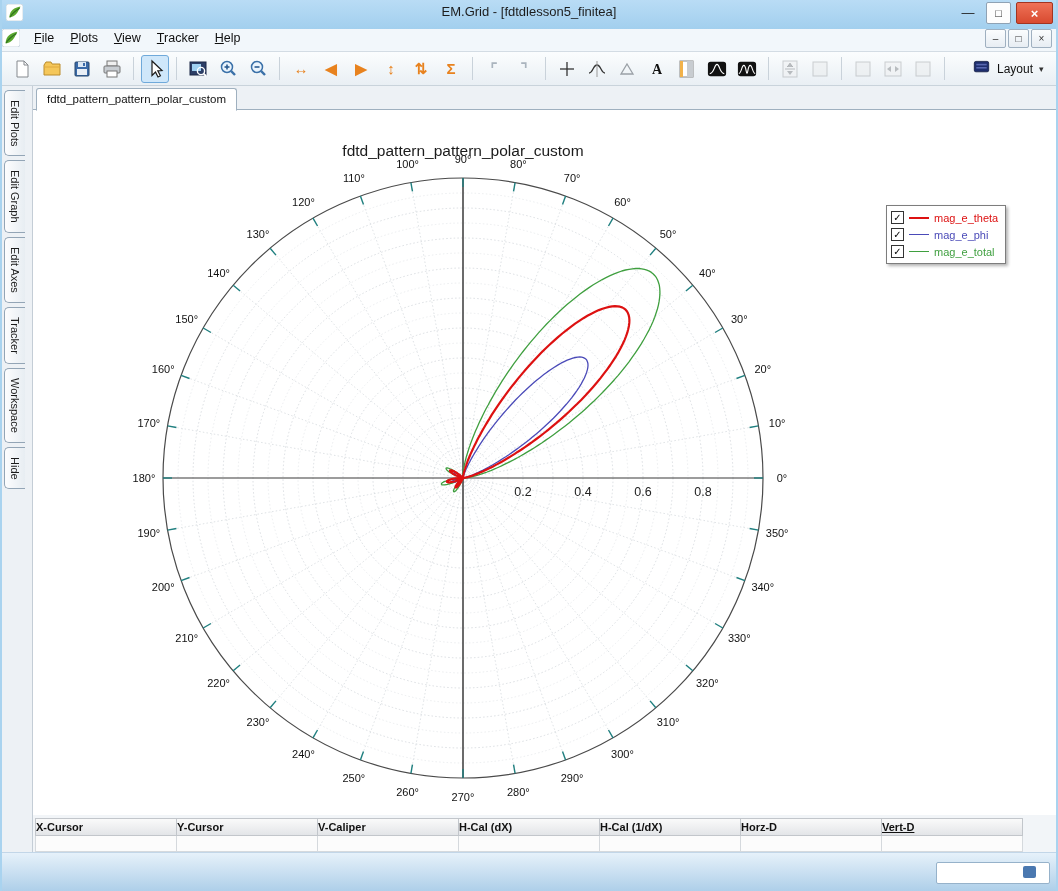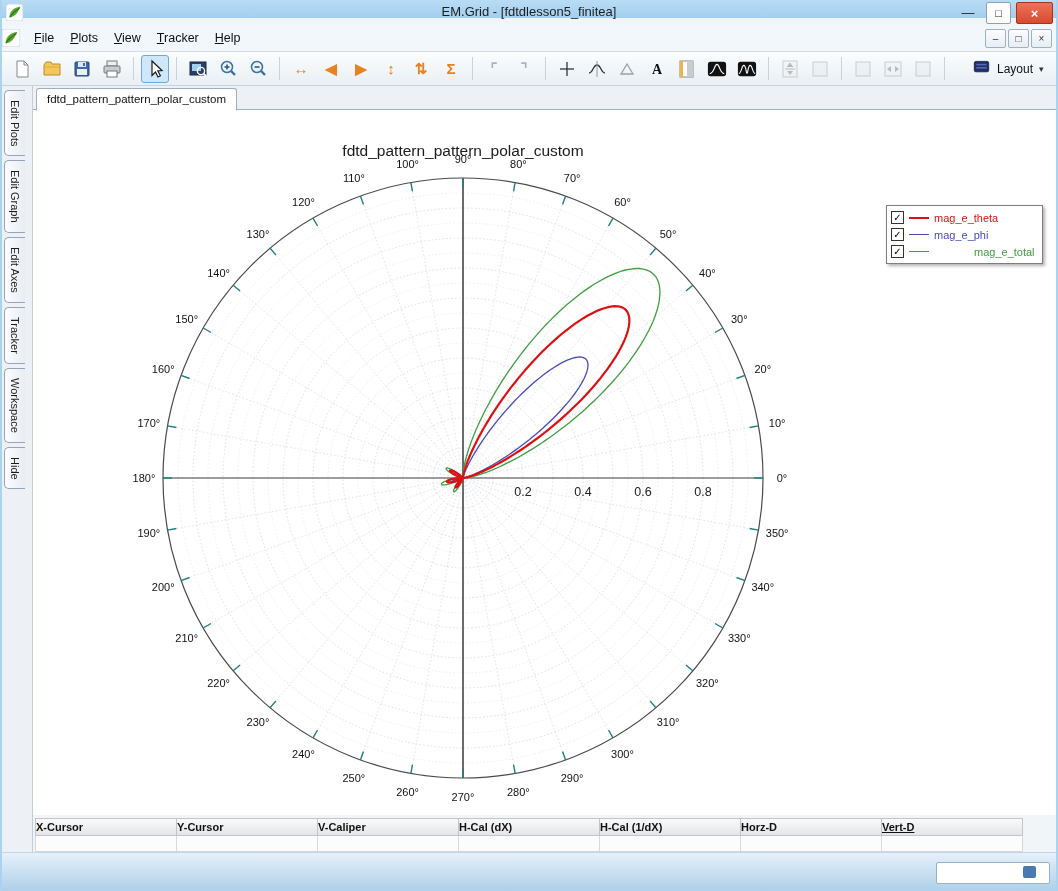--- a/index.html
+++ b/index.html
@@ -4,21 +4,21 @@
 <style>
   html,body{margin:0;padding:0;}
   body{
     width:1058px;height:891px;position:relative;overflow:hidden;
     background:#f2f5f8;font-family:"Liberation Sans",sans-serif;
     -webkit-font-smoothing:antialiased;
   }
   .frame{position:absolute;inset:0;border-left:2px solid #a9d3ef;border-right:2px solid #a9d3ef;pointer-events:none;z-index:50;}
 
   
-  .titlebar{position:absolute;left:0;top:0;width:100%;height:18px;
+  .titlebar{position:absolute;left:0;top:0;width:100%;height:29px;
     background:linear-gradient(#b9dcf5,#a2cfee);z-index:10;}
   .tb-logo{position:absolute;left:6px;top:4px;width:17px;height:17px;}
   .tb-title{position:absolute;left:0;right:0;top:4px;text-align:center;font-size:13px;color:#1d1d1d;}
   .win-controls{position:absolute;right:5px;top:2px;display:flex;gap:5px;z-index:11;}
   .wc{height:20px;display:flex;align-items:center;justify-content:center;font-size:13px;color:#222;cursor:default;}
   .wc.flat{width:26px;}
   .wc.white{width:23px;background:#fdfdfd;border:1px solid #8fa2b4;border-radius:2px;font-size:11px;}
   .wc.red{width:35px;background:linear-gradient(#ef7257,#d84a30);border:1px solid #a23421;border-radius:2px;color:#fff;font-weight:bold;}
 
   
@@ -443,21 +443,21 @@
         <span class="lg-label" style="color: rgb(221, 17, 17);">mag_e_theta</span>
       </div>
       <div class="lg-row">
         <span class="lg-check">✓</span>
         <span class="lg-line" style="border-top-color: rgb(74, 74, 184); border-top-width: 1.3px;"></span>
         <span class="lg-label" style="color: rgb(74, 74, 184);">mag_e_phi</span>
       </div>
       <div class="lg-row">
         <span class="lg-check">✓</span>
         <span class="lg-line" style="border-top-color: rgb(63, 159, 63); border-top-width: 1.3px;"></span>
-        <span class="lg-label" style="color: rgb(63, 159, 63); margin-left: 40px;">mag_e_total</span>
+        <span class="lg-label" style="color: rgb(63, 159, 63);">mag_e_total</span>
       </div>
     </div>
 </div>
 
 <div class="tracker" id="tracker">
     <div class="trow">
       <div class="th">X-Cursor</div>
       <div class="th">Y-Cursor</div>
       <div class="th">V-Caliper</div>
       <div class="th">H-Cal (dX)</div>

